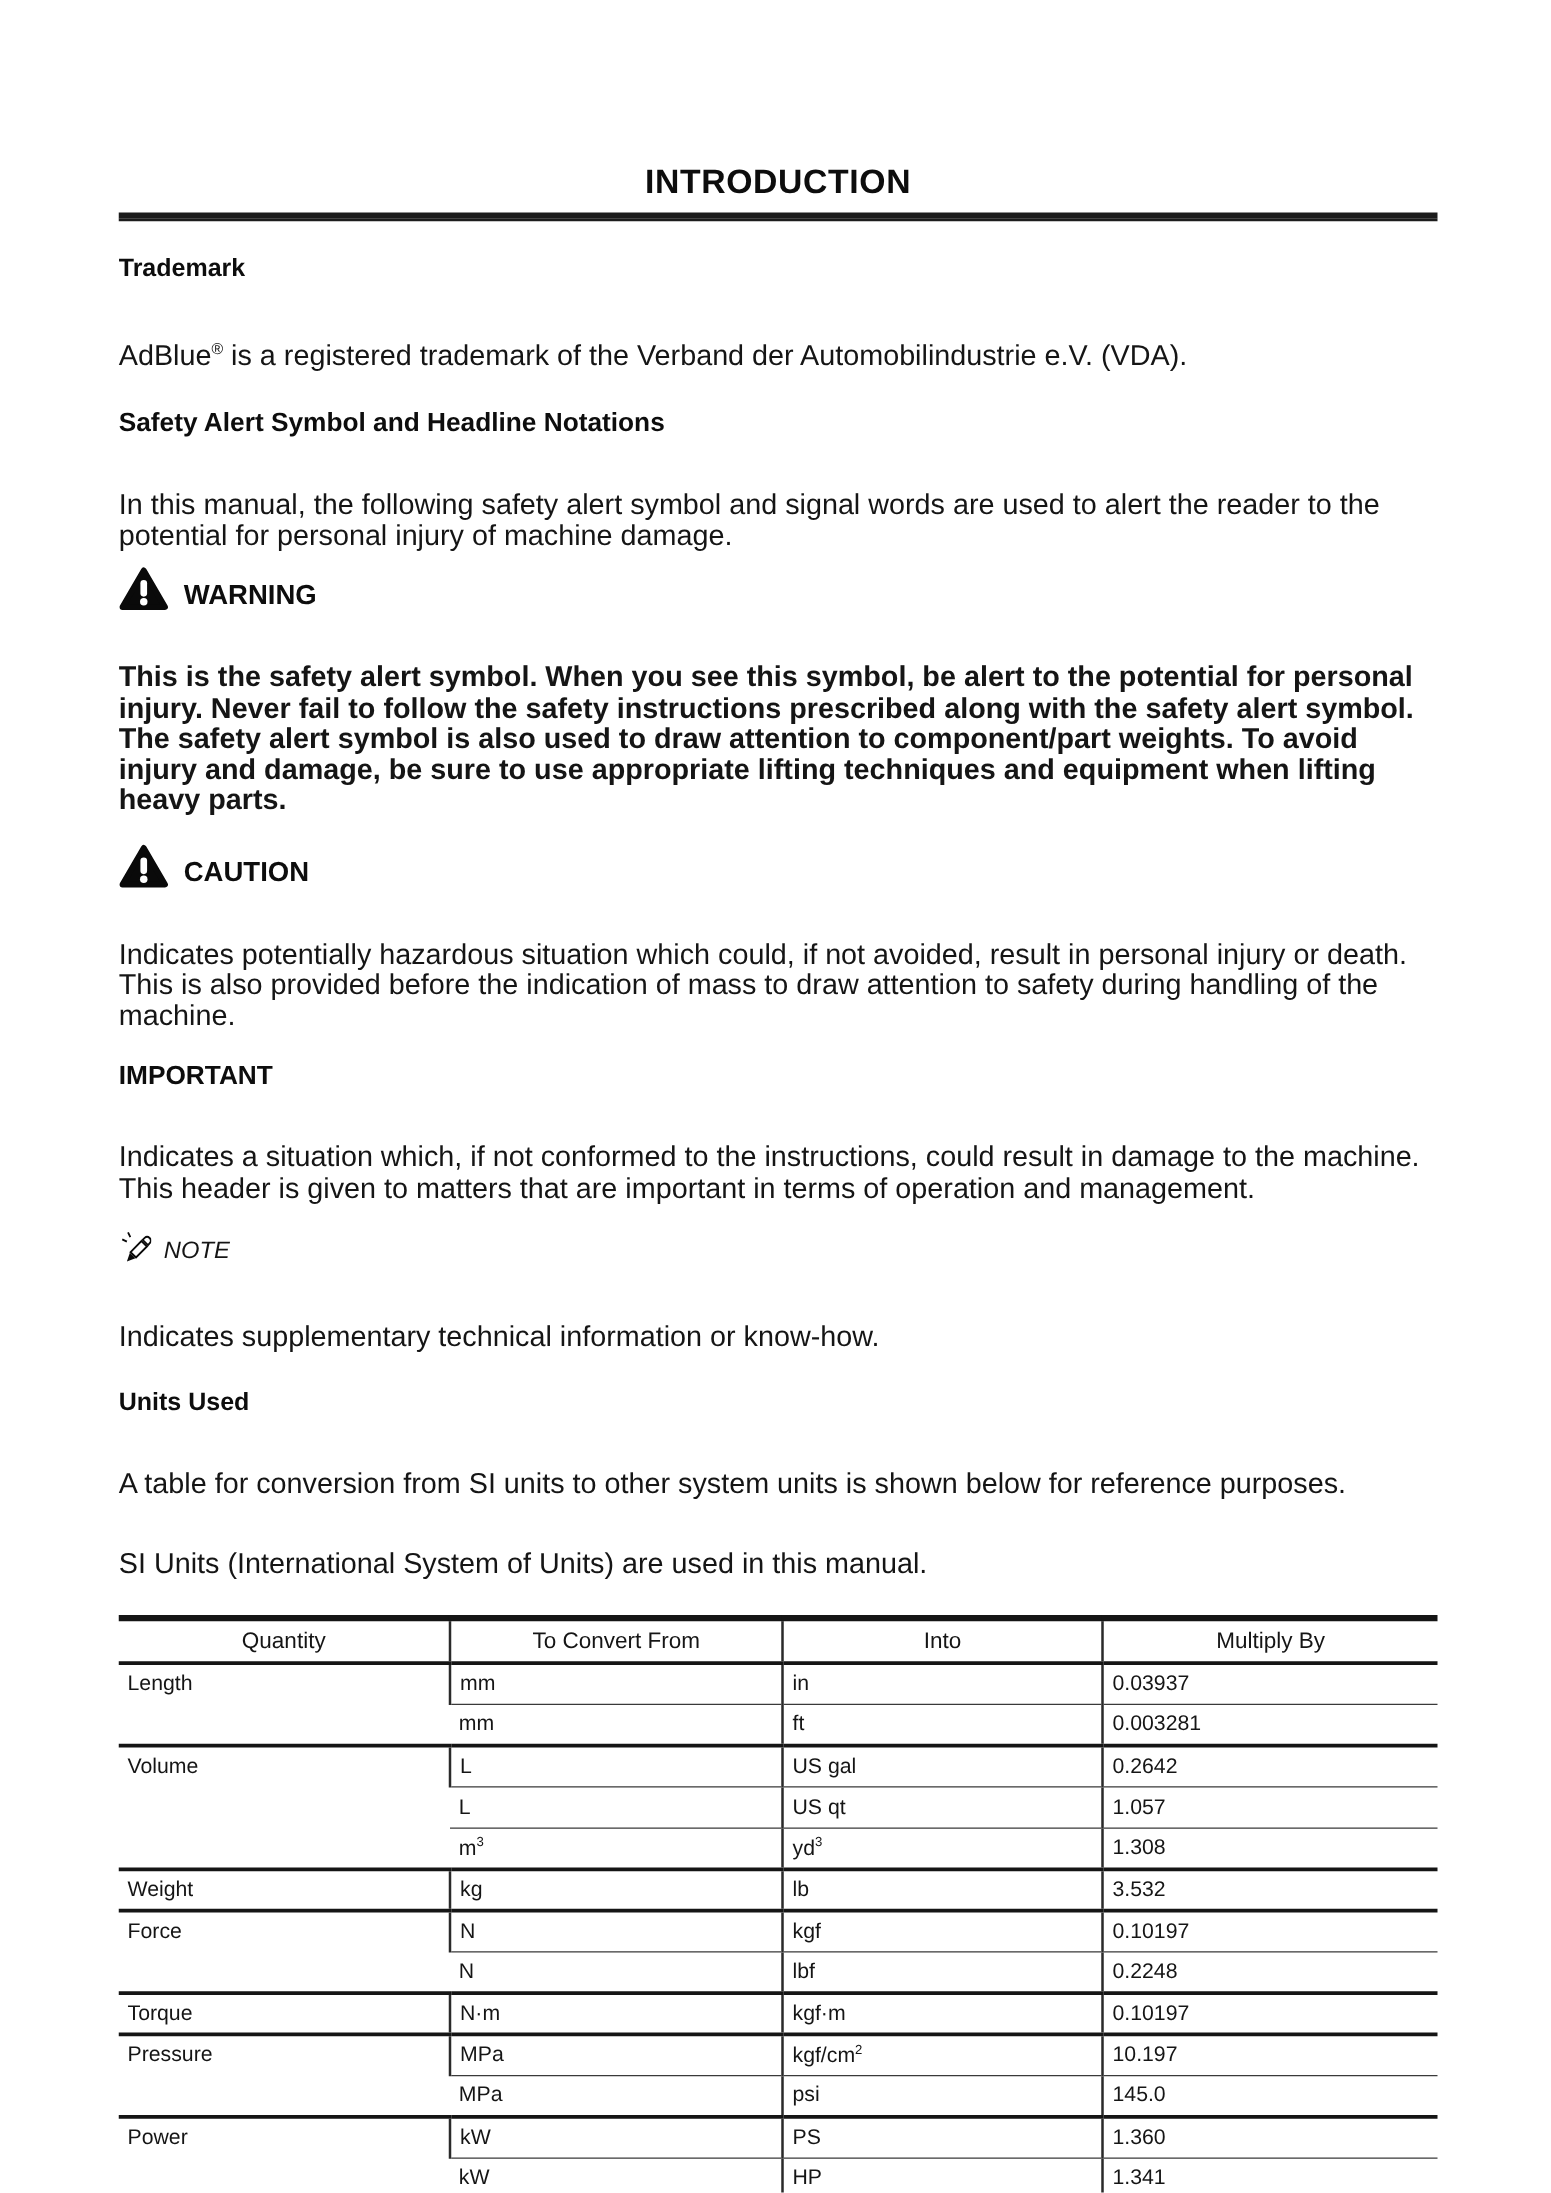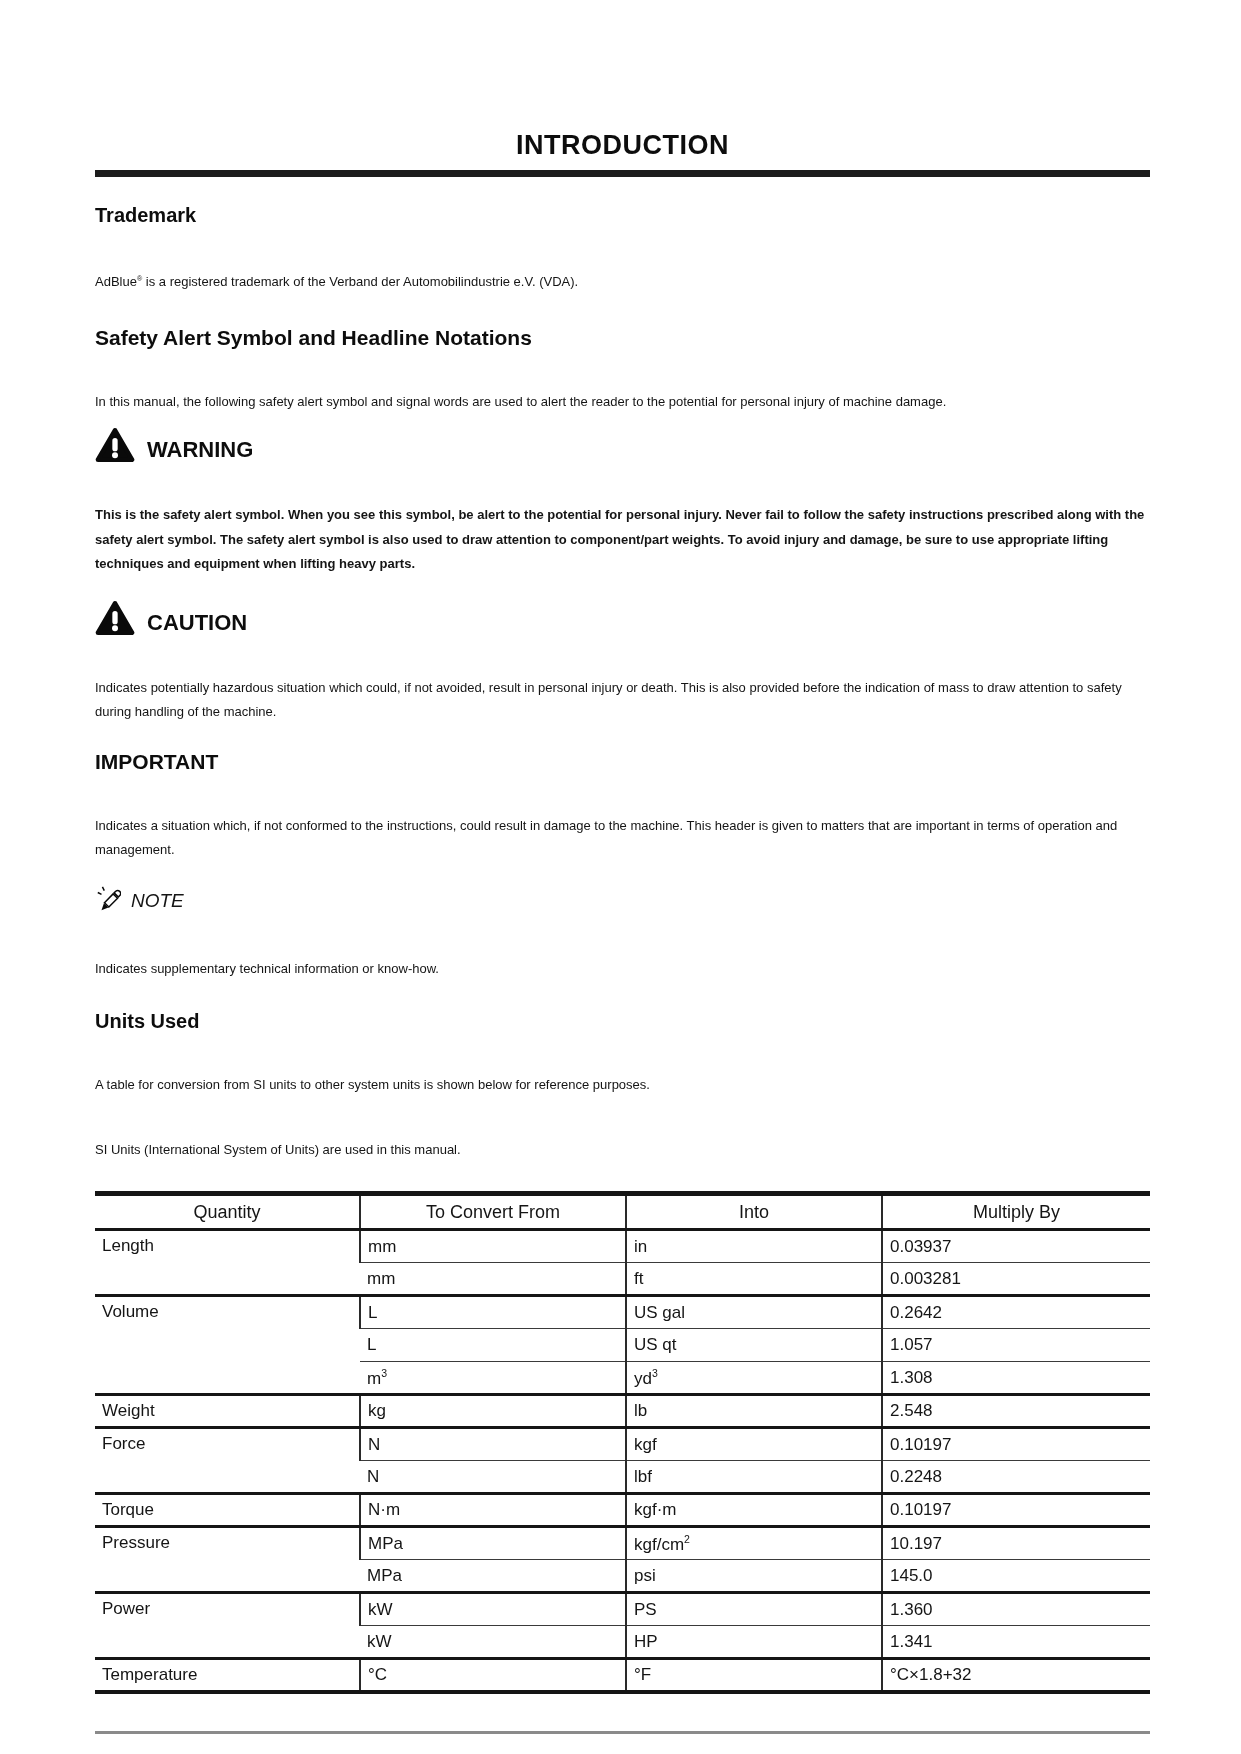--- a/index.html
+++ b/index.html
@@ -18,21 +18,21 @@
     margin-top:9px; height:3px;
     border-top:5px solid #1c1c1c; border-bottom:2px solid #1c1c1c;
   }
 
   h2 { font-weight:bold; color:#0d0d0d; }
   .h-trademark { margin-top:27px; font-size:20px; }
   .h-safety    { margin-top:31px; font-size:21px; }
   .h-important { margin-top:25px; font-size:21px; }
   .h-units     { margin-top:29px; font-size:20px; }
 
-  p.body { font-size:13px; line-height:24.5px; color:#151515;margin-top:40px; }
+  p.body { font-size:23px; line-height:24.5px; color:#151515;margin-top:40px; }
   .p-adblue    { margin-top:29px; }
   .p-intro     { margin-top:28px; }
   .p-warnbody  { margin-top:13px; font-weight:bold; line-height:25.5px; color:#0d0d0d; }
   .p-cautionbody { margin-top:36px; }
   .p-importantbody { margin-top:28px; }
   .p-notebody  { margin-top:26px; }
   .p-units1    { margin-top:27px; }
   .p-units2    { margin-top:19px; }
 
   sup.reg { font-size:0.55em; vertical-align:super; }
@@ -171,21 +171,21 @@
       </tr>
       <tr class="cont">
         <td><span>m</span><sup>3</sup></td>
         <td><span>yd</span><sup>3</sup></td>
         <td>1.308</td>
       </tr>
       <tr class="gstart">
         <td class="qty">Weight</td>
         <td><span>kg</span></td>
         <td><span>lb</span></td>
-        <td>2.548</td>
+        <td>3.532</td>
       </tr>
       <tr class="gstart">
         <td class="qty" rowspan="2">Force</td>
         <td><span>N</span></td>
         <td><span>kgf</span></td>
         <td>0.10197</td>
       </tr>
       <tr class="cont">
         <td><span>N</span></td>
         <td><span>lbf</span></td>

